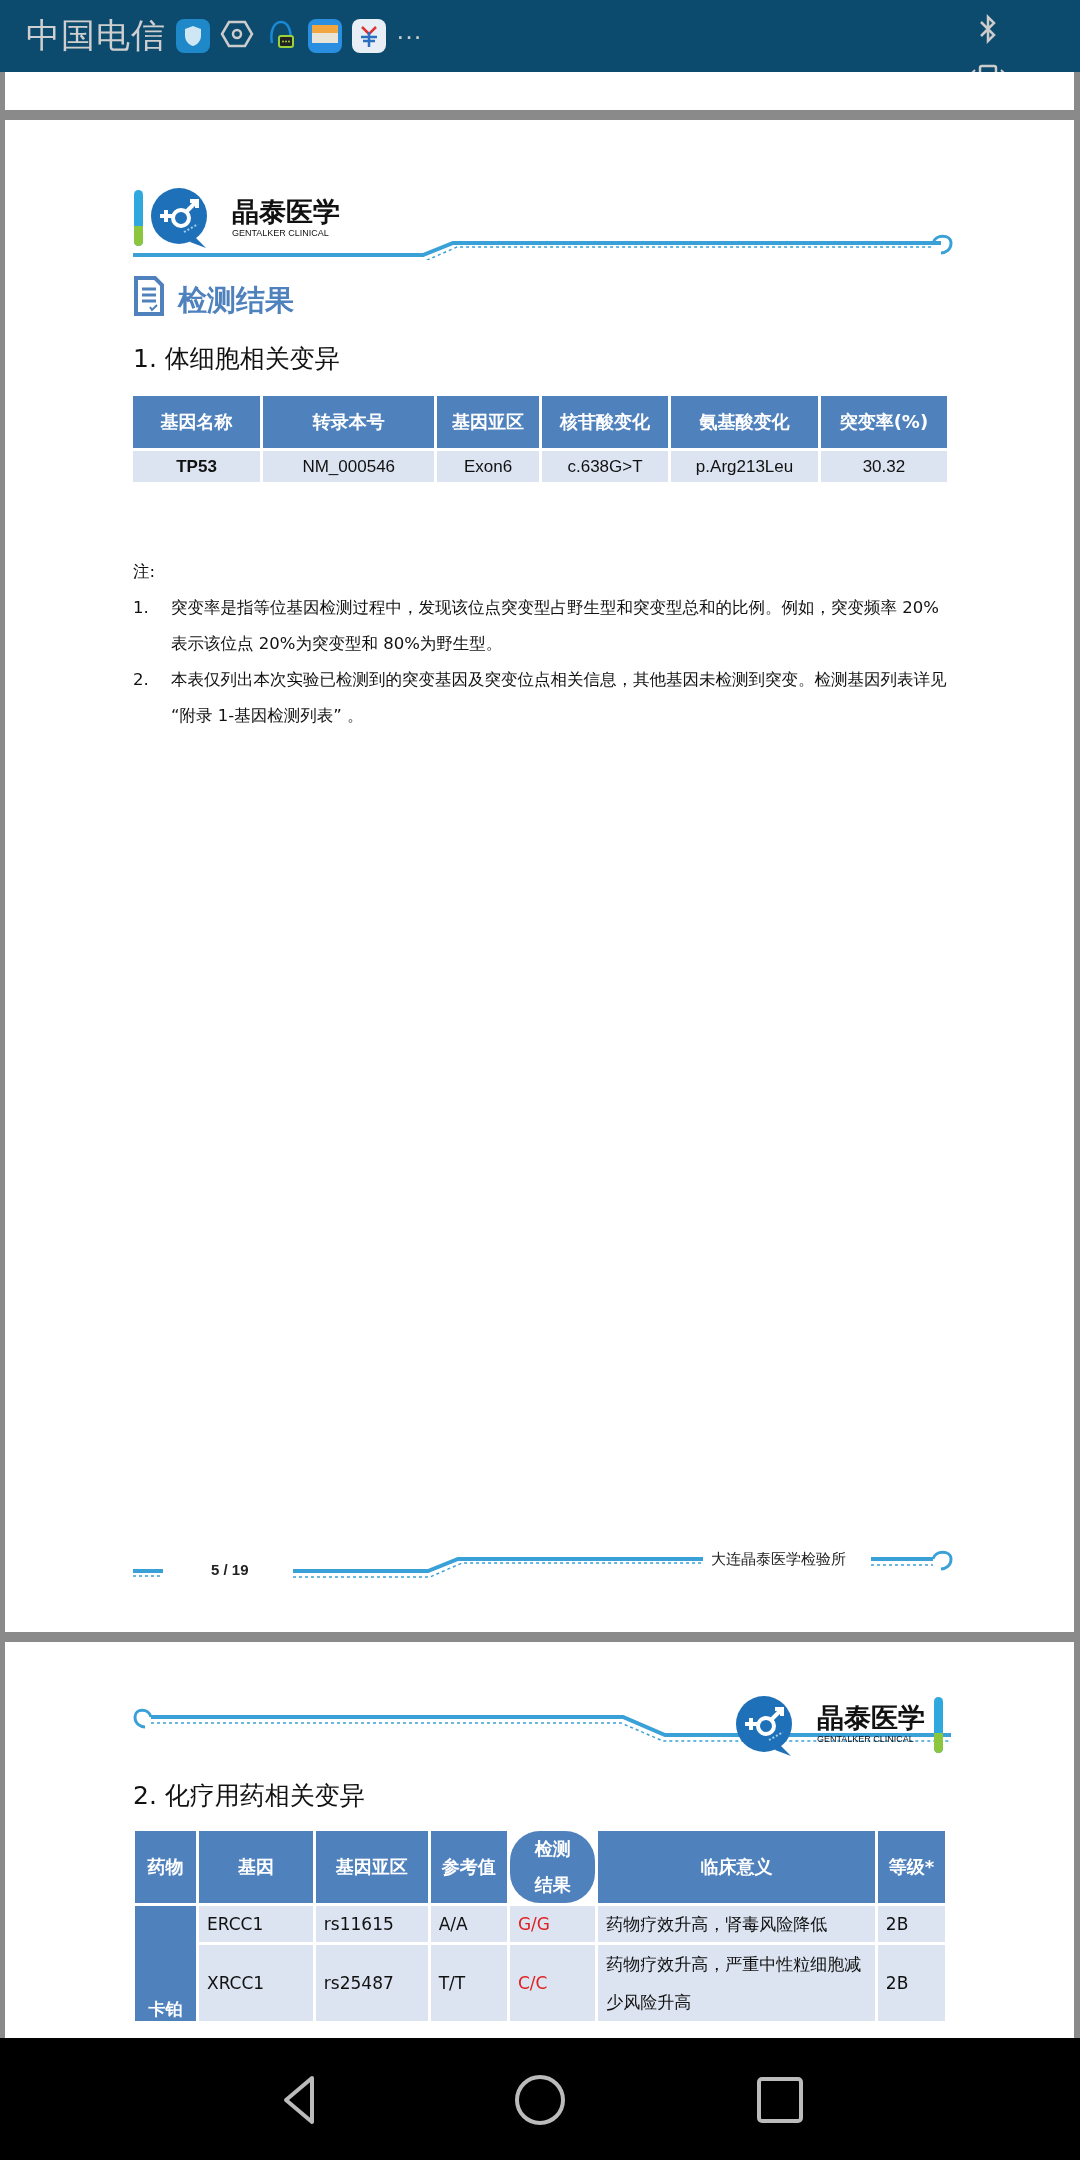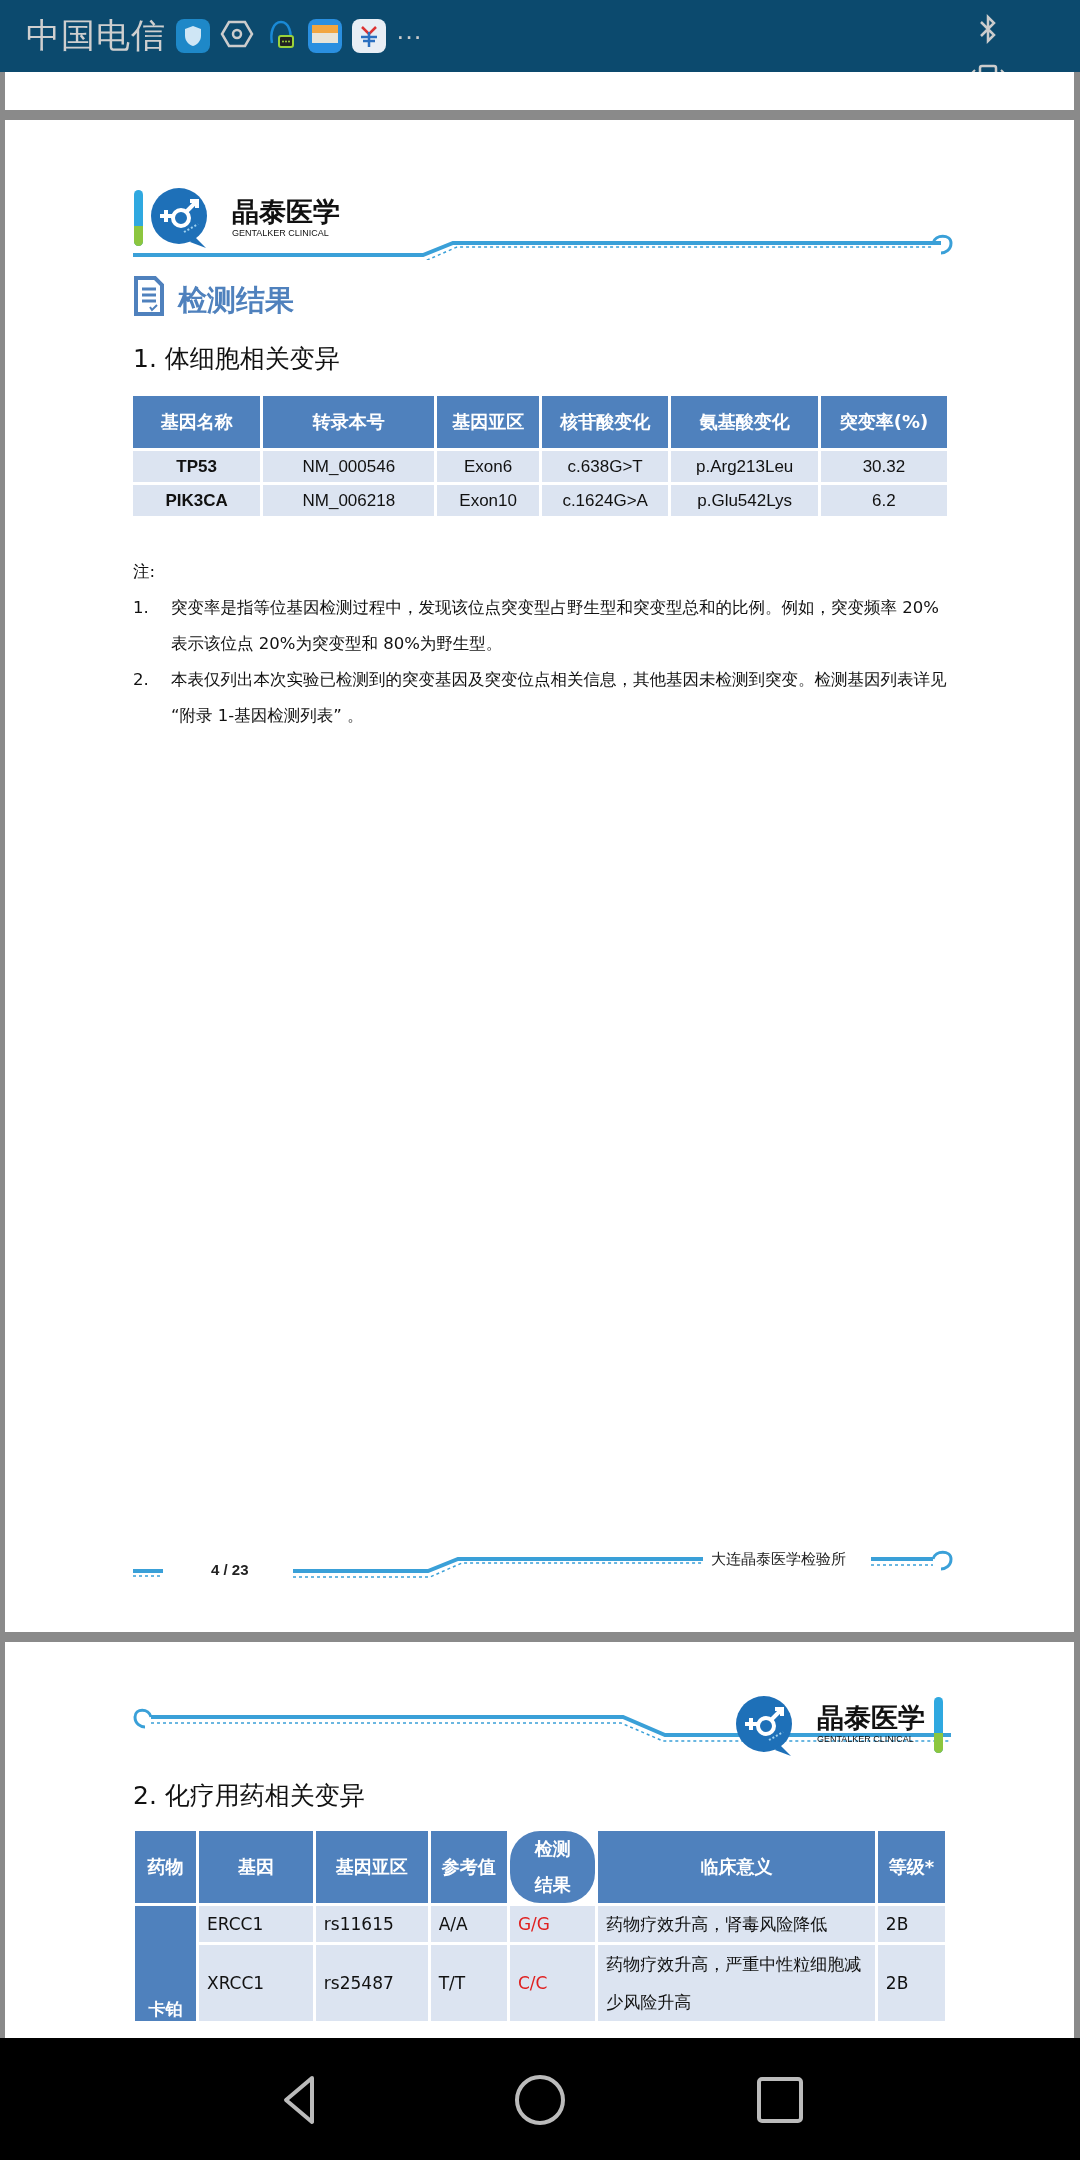--- a/index.html
+++ b/index.html
@@ -182,28 +182,20 @@
       </thead>
       <tbody>
         <tr>
           <td class="gene">TP53</td>
           <td>NM_000546</td>
           <td>Exon6</td>
           <td>c.638G&gt;T</td>
           <td>p.Arg213Leu</td>
           <td>30.32</td>
         </tr>
-        <tr>
-          <td class="gene">PIK3CA</td>
-          <td>NM_006218</td>
-          <td>Exon10</td>
-          <td>c.1624G&gt;A</td>
-          <td>p.Glu542Lys</td>
-          <td>6.2</td>
-        </tr>
       </tbody>
     </table>
 
     <div class="notes" style="left:128px;top:434px;width:820px;">
       <div style="line-height:36px;">注:</div>
       <div class="note-item">
         <span class="note-num">1.</span>
         <span>突变率是指等位基因检测过程中，发现该位点突变型占野生型和突变型总和的比例。例如，突变频率 20%表示该位点 20%为突变型和 80%为野生型。</span>
       </div>
       <div class="note-item">
@@ -215,21 +207,21 @@
     <div style="position:absolute;left:0;top:1410px;width:1069px;height:60px;">
       <svg style="position:absolute;left:128px;top:0;" width="820" height="50" viewBox="0 0 820 50">
         <path d="M0 41 H30" stroke="#3aa0d8" stroke-width="4"></path>
         <path d="M0 46 H30" stroke="#3aa0d8" stroke-width="1.5" stroke-dasharray="3 3"></path>
         <path d="M160 41 H295 L325 29 H570" fill="none" stroke="#3aa0d8" stroke-width="4"></path>
         <path d="M160 47 H297 L329 33 H570" fill="none" stroke="#3aa0d8" stroke-width="1.5" stroke-dasharray="3 3"></path>
         <path d="M738 29 H800" stroke="#3aa0d8" stroke-width="4"></path>
         <path d="M738 35 H800" stroke="#3aa0d8" stroke-width="1.5" stroke-dasharray="3 3"></path>
         <path d="M800 29 C802 20 818 20 818 29 C818 36 812 39 808 39" fill="none" stroke="#3aa0d8" stroke-width="3"></path>
       </svg>
-      <span class="page-num" style="left:206px;top:31px;">4 / 23</span>
+      <span class="page-num" style="left:206px;top:31px;">5 / 19</span>
       <span class="footer-text" style="left:706px;top:20px;">大连晶泰医学检验所</span>
     </div>
   </div>
 
   <div class="page" style="top:1570px;height:420px;">
     <div style="position:absolute;left:0;top:0;width:1069px;height:140px;">
       <svg style="position:absolute;left:128px;top:60px;" width="820" height="50" viewBox="0 0 820 50">
         <path d="M18 15 H490 L532 33 H818" fill="none" stroke="#3aa0d8" stroke-width="4"></path>
         <path d="M18 21 H488 L530 39 H818" fill="none" stroke="#3aa0d8" stroke-width="1.5" stroke-dasharray="3 3"></path>
         <path d="M18 15 C16 6 2 6 2 15 C2 22 8 25 12 25" fill="none" stroke="#3aa0d8" stroke-width="3"></path>

